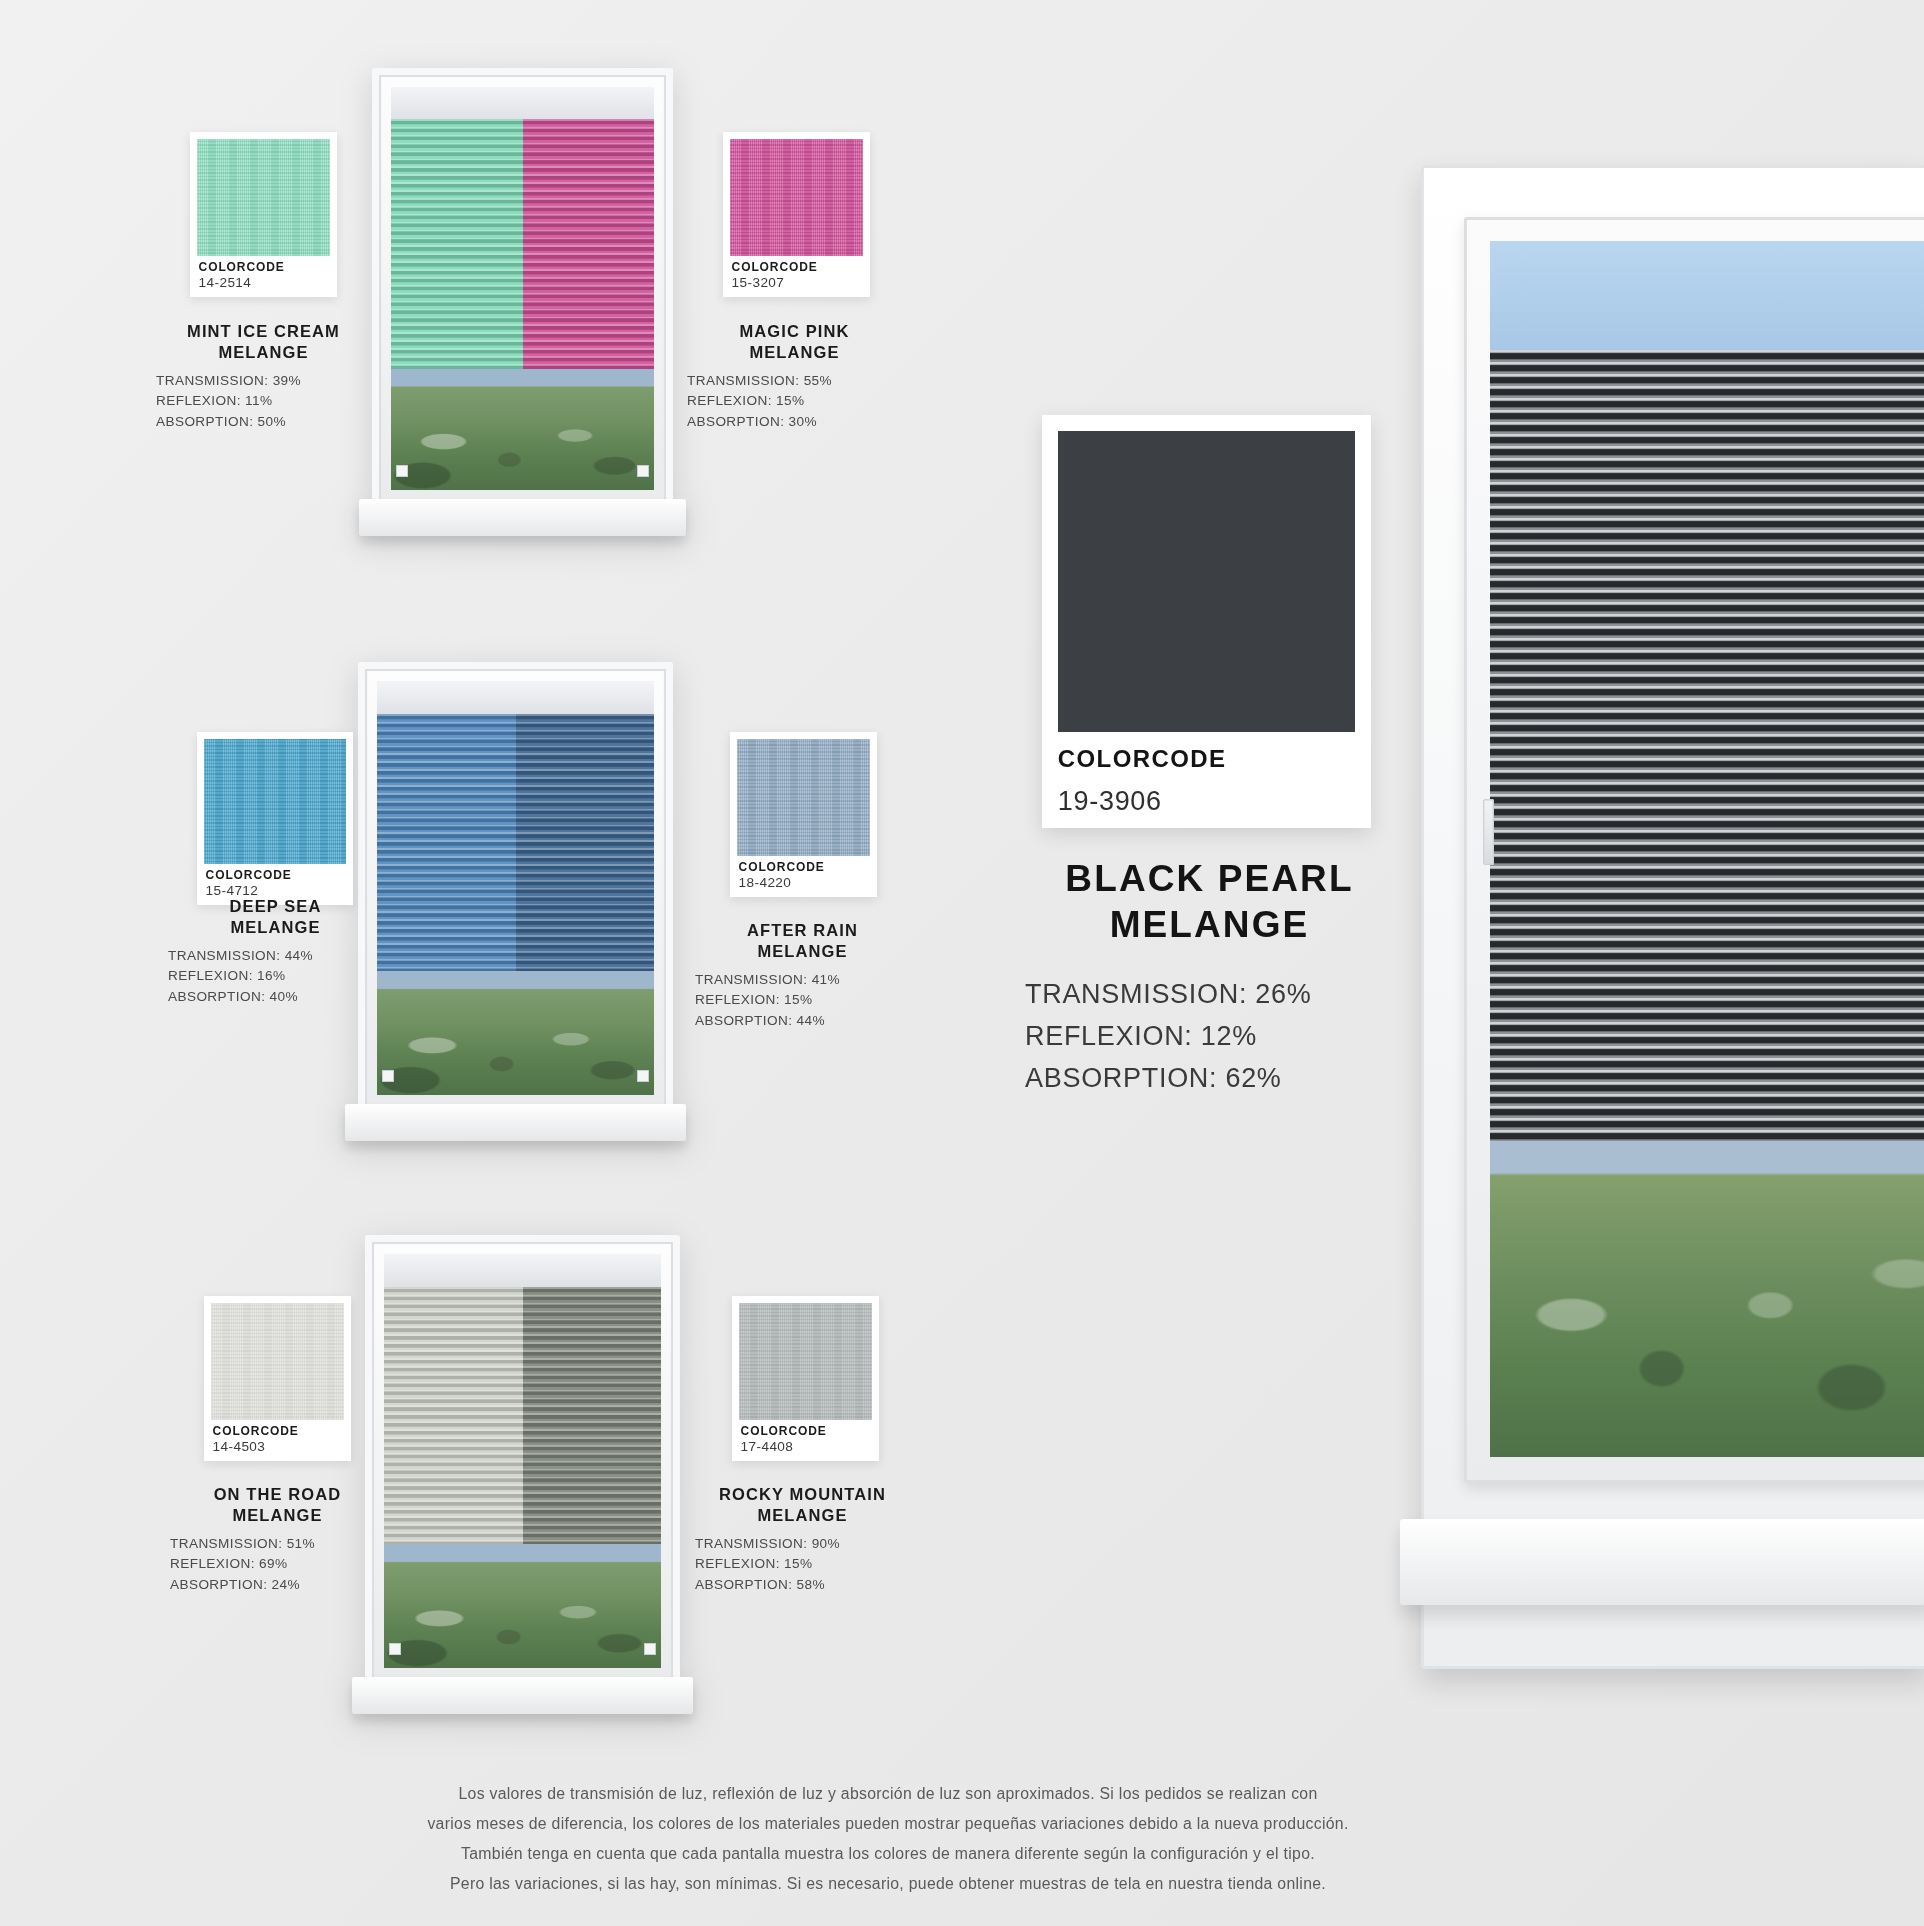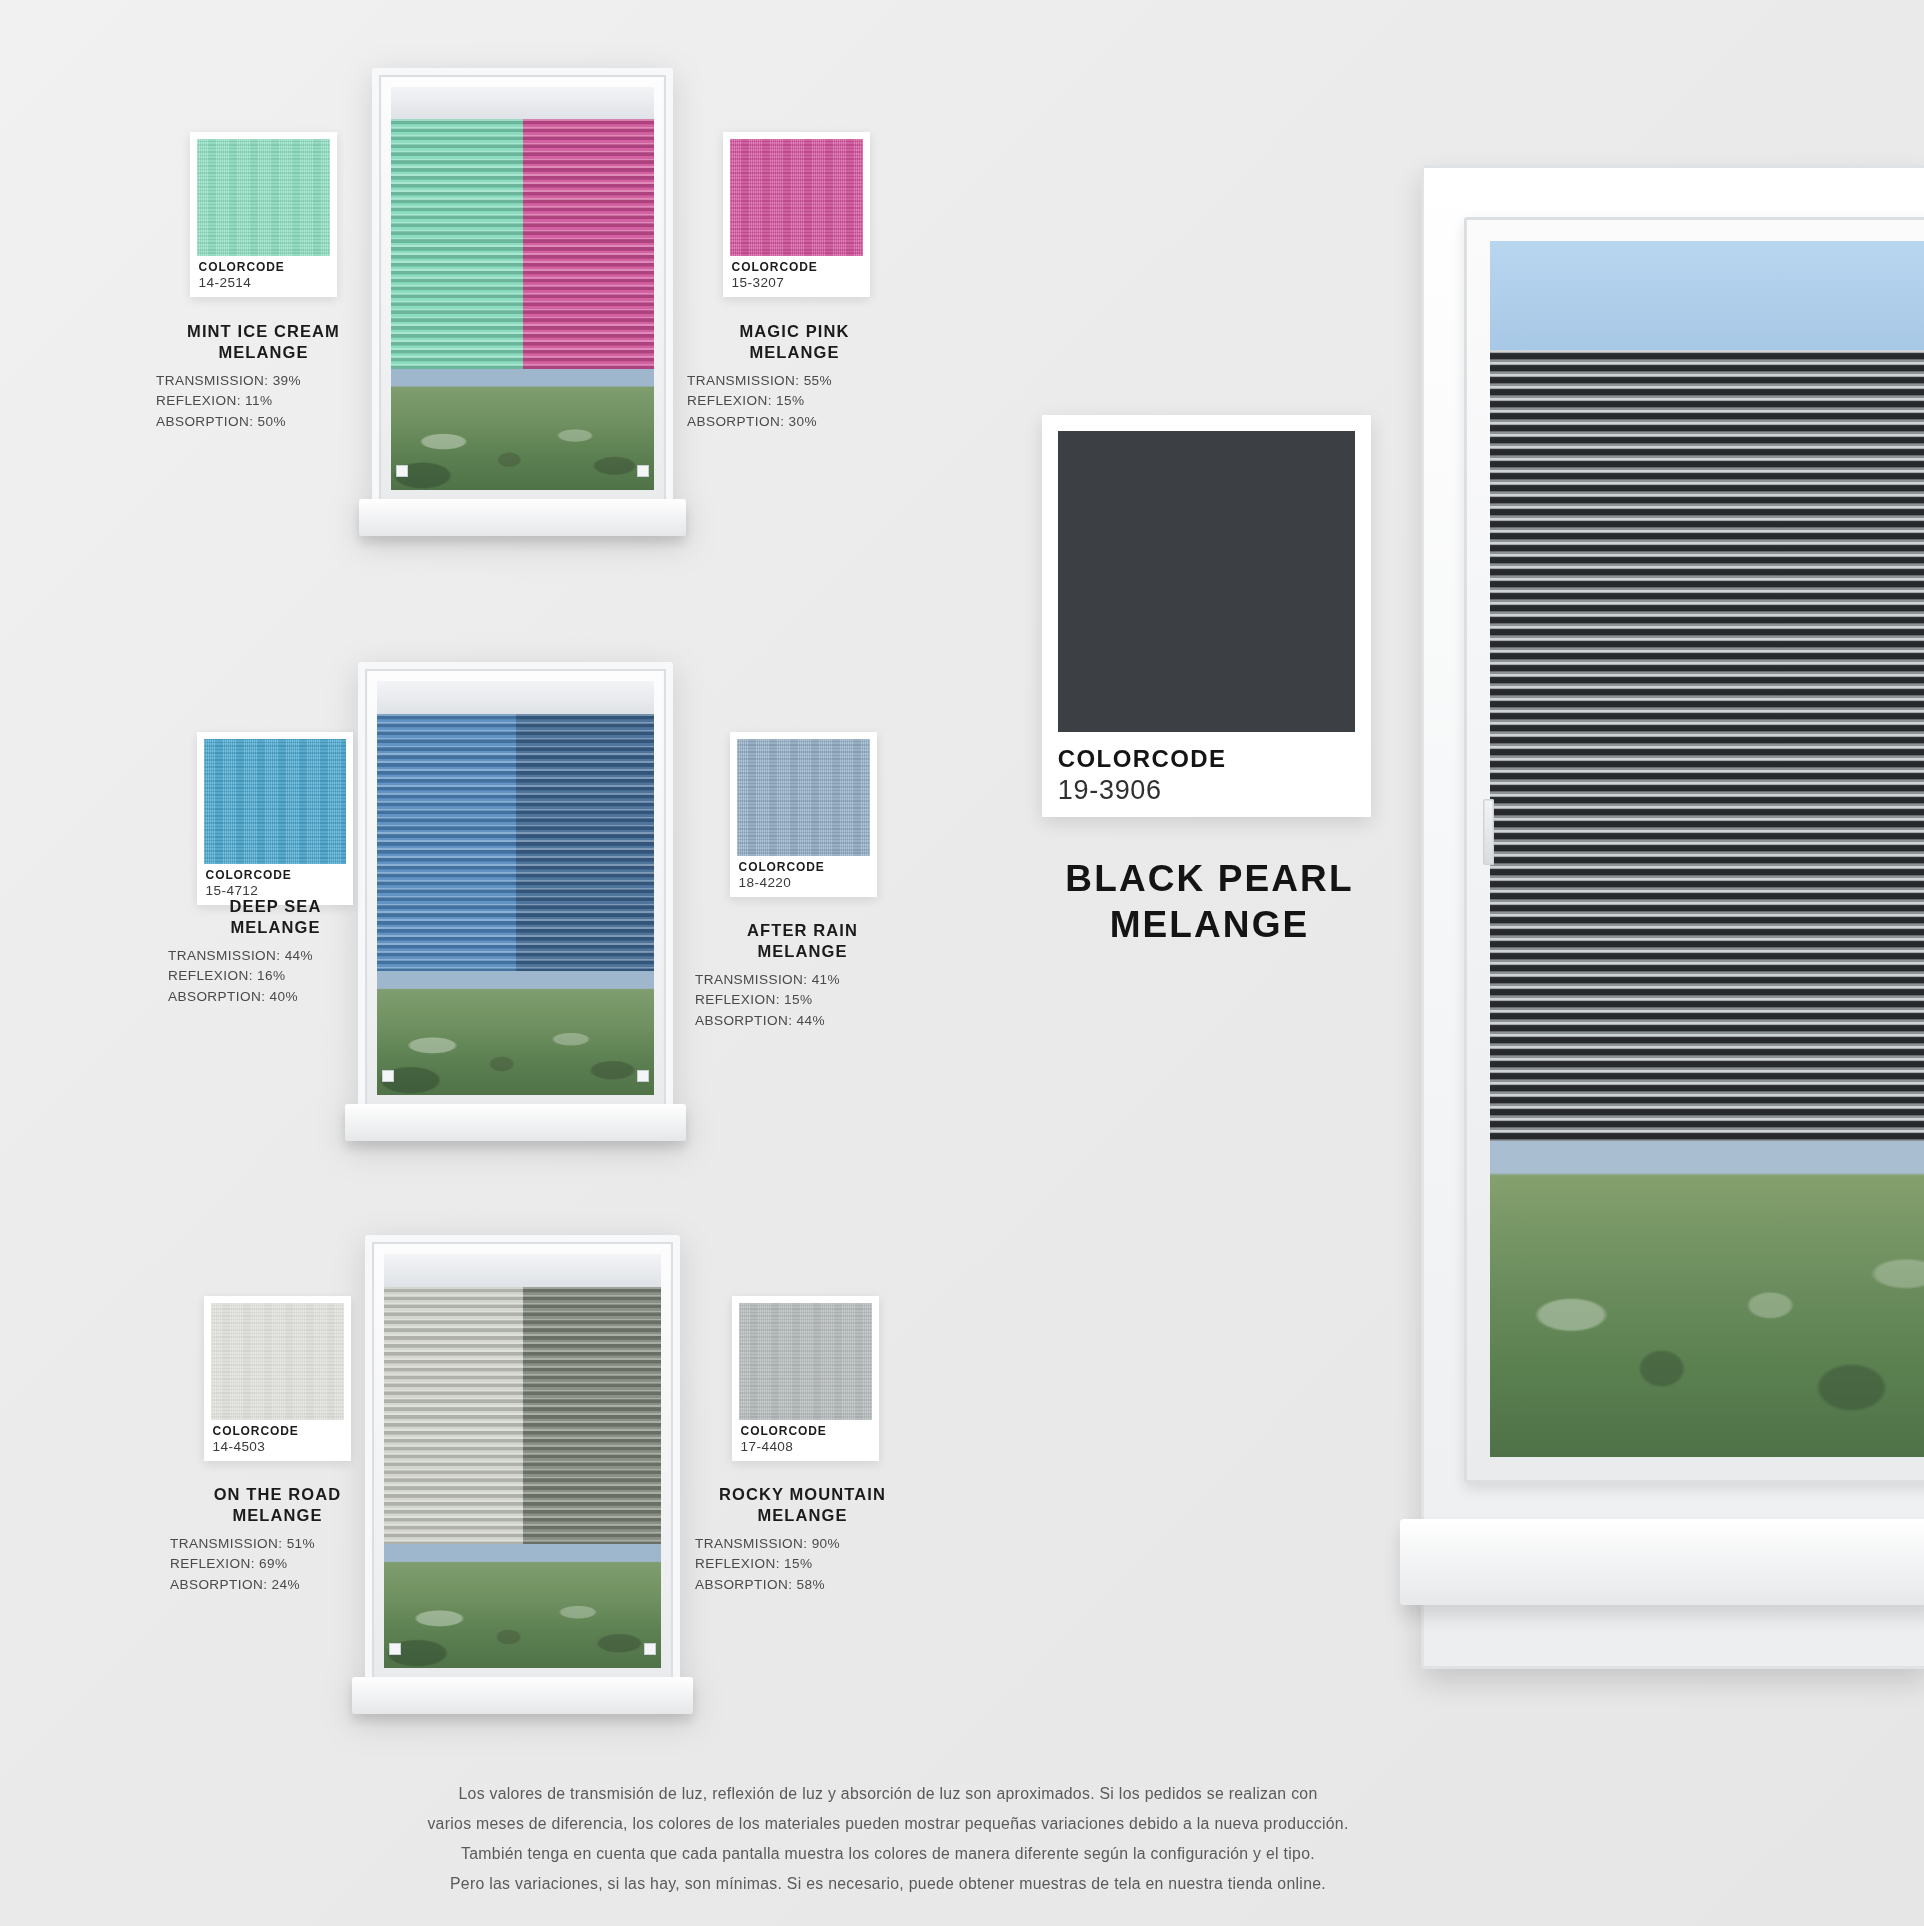--- a/index.html
+++ b/index.html
@@ -184,21 +184,21 @@
     font-size: 24px;
     font-weight: bold;
     letter-spacing: 1.4px;
     color: #141414;
     margin-top: 13px;
   }
   .feature-card .cc-value {
     font-size: 27px;
     color: #2f2f2f;
     letter-spacing: 0.7px;
-    margin-top: 2px;
+    margin-top: 13px;
     margin-bottom: 4.3px;
   }
   .feature-title {
     position: absolute;
     text-align: center;
     font-size: 37px;
     font-weight: bold;
     letter-spacing: 2.1px;
     color: #141414;
     line-height: 1.25;
@@ -521,20 +521,25 @@
     </div>
     <div class="cc-label">COLORCODE</div>
     <div class="cc-value">19-3906</div>
   </div>
 
   <div class="feature-title" style="left:1002px; top:856px; width:415px;">
     <span>BLACK PEARL</span><br>
     <span>MELANGE</span>
   </div>
 
+  <div class="feature-specs" style="left:1025px; top:974px; width:444px;">
+    <div>TRANSMISSION: 26%</div>
+    <div>REFLEXION: 12%</div>
+    <div>ABSORPTION: 62%</div>
+  </div>
 
   <div class="hero">
     <div class="hero-outer"></div>
     <div class="hero-sash">
       <div class="hero-glass">
         <div class="hero-sky"></div>
         <div class="hero-pleat">
           <div class="lines"></div>
         </div>
         <div class="hero-scene"></div>

